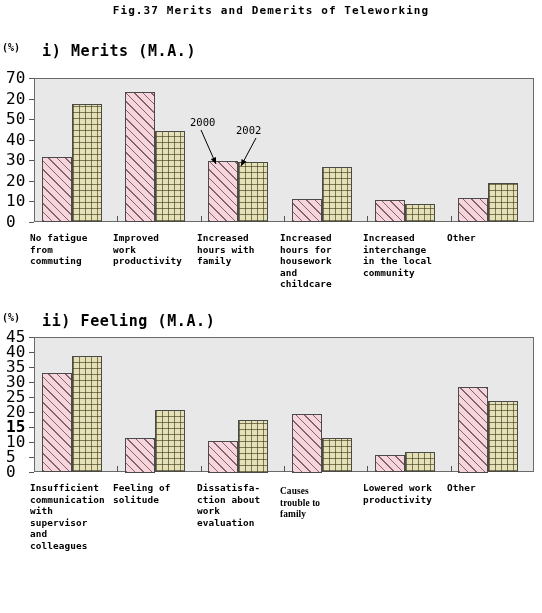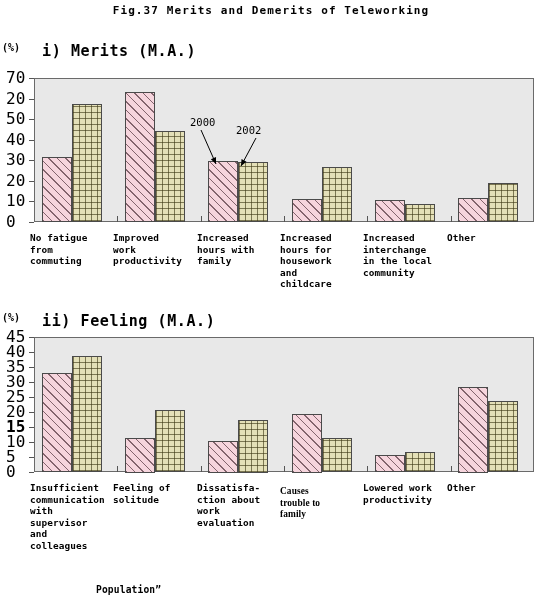--- a/index.html
+++ b/index.html
@@ -227,14 +227,13 @@
     <div class="xtick" style="left: 367px; top: 154px; height: 6px;"></div>
     <div class="cat-label" style="left: 363px; top: 170px; width: 95.3333px;">Lowered work
 productivity</div>
     <div class="bar s2000" title="2000: 28.5%" style="left: 458px; top: 75px; width: 30px; height: 86px;"></div>
     <div class="bar s2002" title="2002: 23.8%" style="left: 488px; top: 89px; width: 30px; height: 71px;"></div>
     <div class="xtick" style="left: 451px; top: 154px; height: 6px;"></div>
     <div class="cat-label" style="left: 447px; top: 170px; width: 95.3333px;">Other</div>
   </div>
 
 <div class="source">
-  <span class="cont">Population”</span>
 </div>
 
 </body></html>

